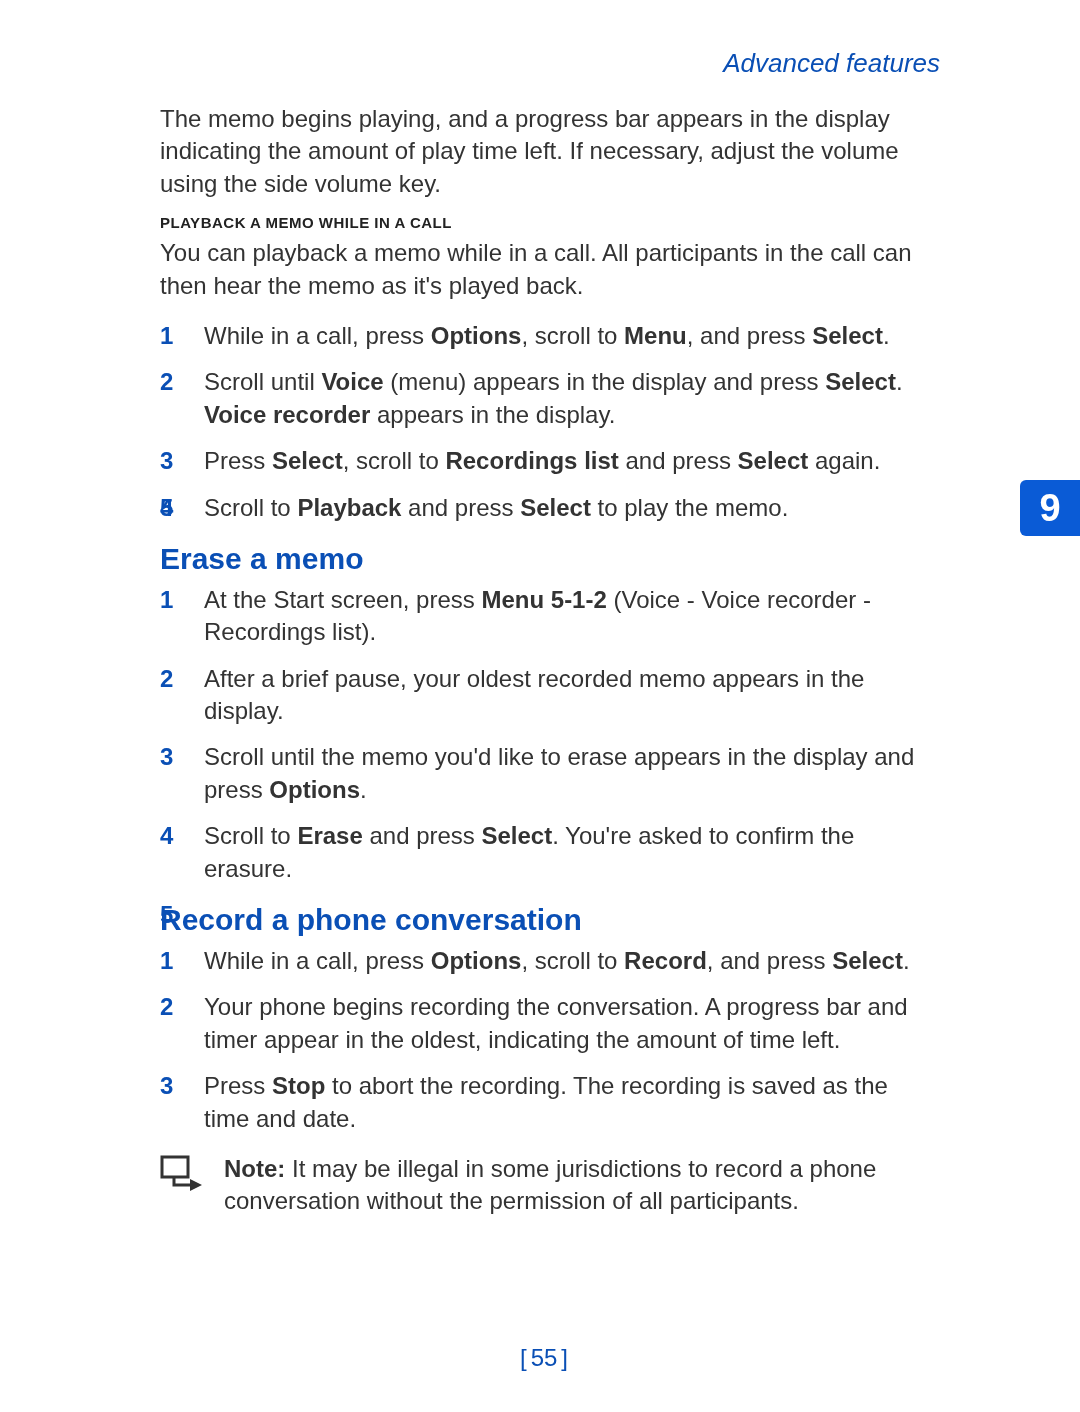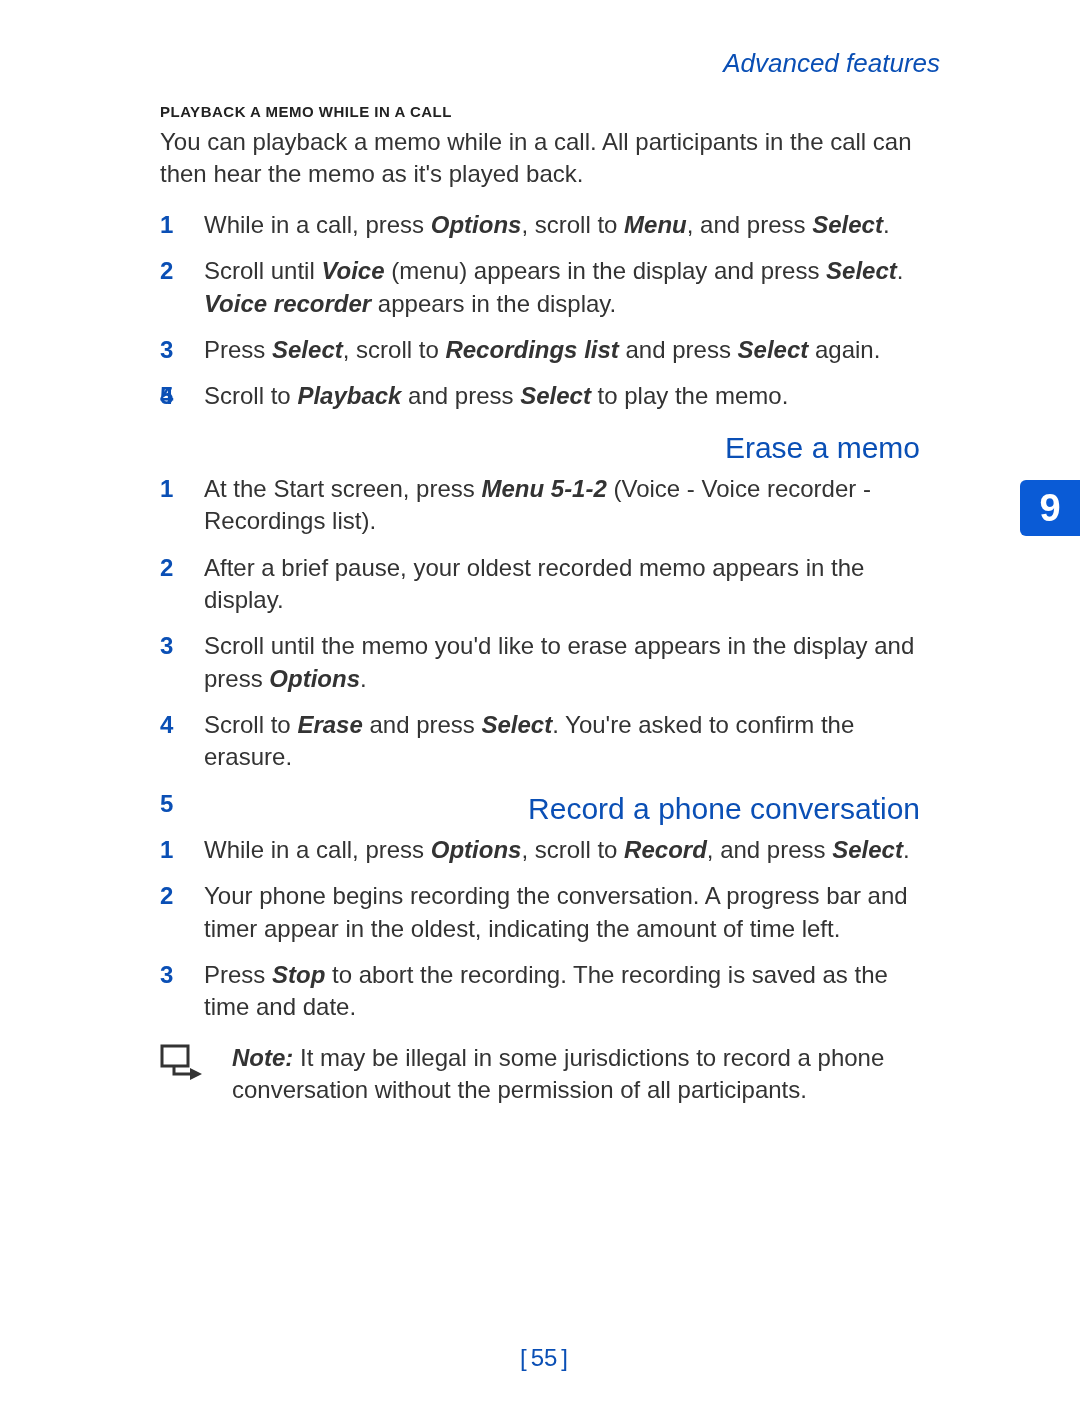--- a/index.html
+++ b/index.html
@@ -63,29 +63,28 @@
     left: 0;
     top: 0;
     width: 34px;
     text-align: left;
     color: #0a4fb5;
     font-weight: bold;
     font-size: 24px;
   }
   .section-heading {
     color: #0a4fb5;
-    font-weight: normal;
+    font-weight: bold;
     font-size: 30px;
     margin: 16px 0 8px 0;
-    text-align: right;
   }
   .note-row {
     display: flex;
     align-items: flex-start;
-    gap: 28px;
+    gap: 20px;
     margin-top: 6px;
   }
   .note-icon {
     flex: 0 0 auto;
     margin-top: 2px;
   }
   .note-icon svg {
     width: 44px;
     height: 36px;
   }
@@ -113,29 +112,30 @@
     background: #0a5bd6;
     color: #ffffff;
     font-size: 38px;
     font-weight: bold;
     display: flex;
     align-items: center;
     justify-content: center;
     border-top-left-radius: 6px;
     border-bottom-left-radius: 6px;
   }
-  b { font-weight: bold; font-style: italic; }
+  b { font-weight: bold; }
 </style>
 </head>
 <body>
 
 <div class="page">
 
   <div class="header-right">Advanced features</div>
 
+  <p class="body-para">The memo begins playing, and a progress bar appears in the display indicating the amount of play time left. If necessary, adjust the volume using the side volume key.</p>
 
   <div class="sub-heading">PLAYBACK A MEMO WHILE IN A CALL</div>
   <p class="intro-para">You can playback a memo while in a call. All participants in the call can then hear the memo as it's played back.</p>
 
   <ol class="steps" id="playback-steps">
       <li><span class="num">1</span><span>While in a call, press <b>Options</b>, scroll to <b>Menu</b>, and press <b>Select</b>.</span></li>
       <li><span class="num">2</span><span>Scroll until <b>Voice</b> (menu) appears in the display and press <b>Select</b>. <b>Voice recorder</b> appears in the display.</span></li>
       <li><span class="num">3</span><span>Press <b>Select</b>, scroll to <b>Recordings list</b> and press <b>Select</b> again.</span></li>
       <li><span class="num">4</span></li>
       <li><span class="num">5</span><span>Scroll to <b>Playback</b> and press <b>Select</b> to play the memo.</span></li>

